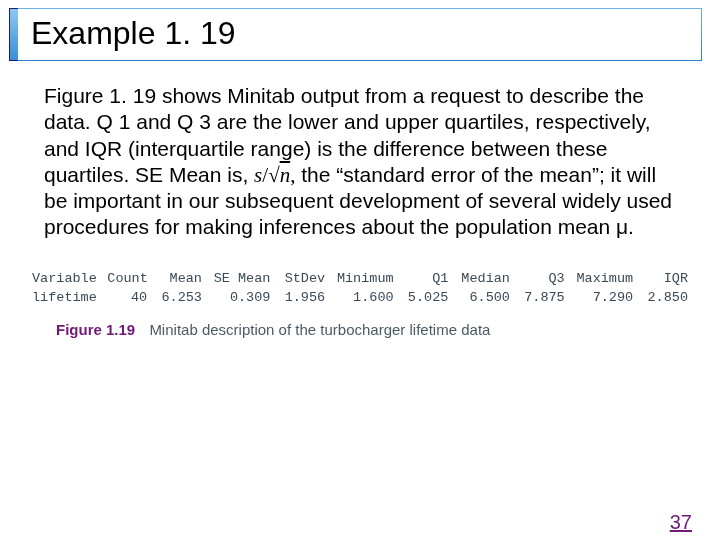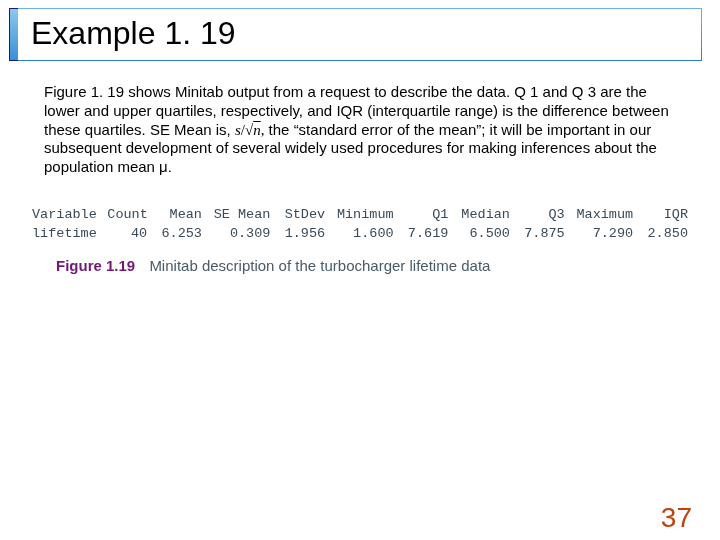--- a/index.html
+++ b/index.html
@@ -23,21 +23,21 @@
     border: 1px solid #1a1a7a;
     border-right: none;
   }
   .title-text {
     font-size: 32px;
     padding: 6px 10px 8px 14px;
     color: #000;
   }
   .body {
     padding: 22px 44px 0 44px;
-    font-size: 15px;
+    font-size: 21px;
     line-height: 1.25;
     color: #000;
   }
   .formula {
     font-family: "Times New Roman", serif;
     font-style: italic;
     white-space: nowrap;
   }
   .formula .slash { font-style: normal; }
   .formula .radic { font-style: normal; }
@@ -56,22 +56,23 @@
     margin: 14px 0 0 28px;
     font-family: Arial, sans-serif;
     font-size: 15px;
   }
   .caption .fig-label { color: #701a75; font-weight: bold; }
   .caption .fig-text { color: #4a5a66; margin-left: 10px; text-align: center; }
   .pagenum {
     position: absolute;
     right: 28px;
     bottom: 14px;
-    font-size: 28px;
-    color: #c2410c;
+    font-size: 20px;
+    color: #701a75;
+    text-decoration: underline;
   }
 </style>
 </head>
 <body>
 
 <div class="slide">
 
   <div class="title-bar">
     <div class="title-text">Example 1. 19</div>
   </div>
@@ -113,21 +114,21 @@
       </tr>
         </thead>
       <tbody>
           <tr>
         <td>lifetime</td>
         <td>40</td>
         <td>6.253</td>
         <td>0.309</td>
         <td>1.956</td>
         <td>1.600</td>
-        <td>7.619</td>
+        <td>5.025</td>
         <td>6.500</td>
         <td>7.875</td>
         <td>7.290</td>
         <td>2.850</td>
       </tr>
         </tbody>
     </table>
     <div class="caption">
       <span class="fig-label">Figure 1.19</span>
       <span class="fig-text">Minitab description of the turbocharger lifetime data</span>

